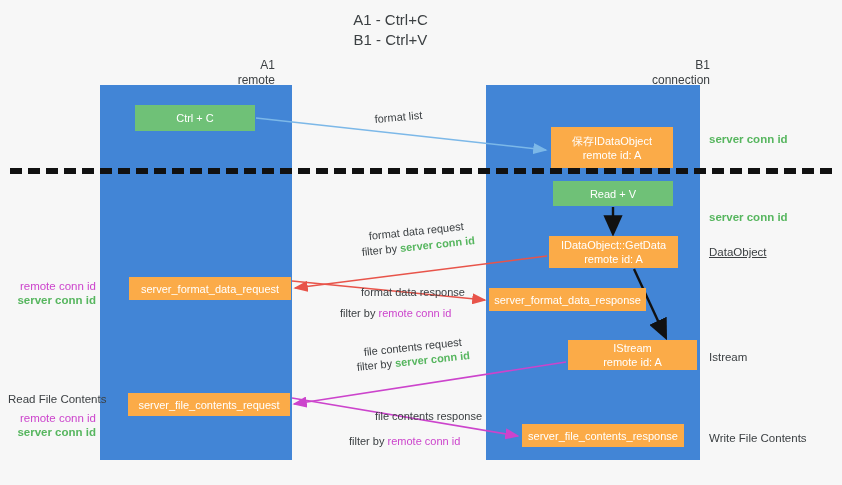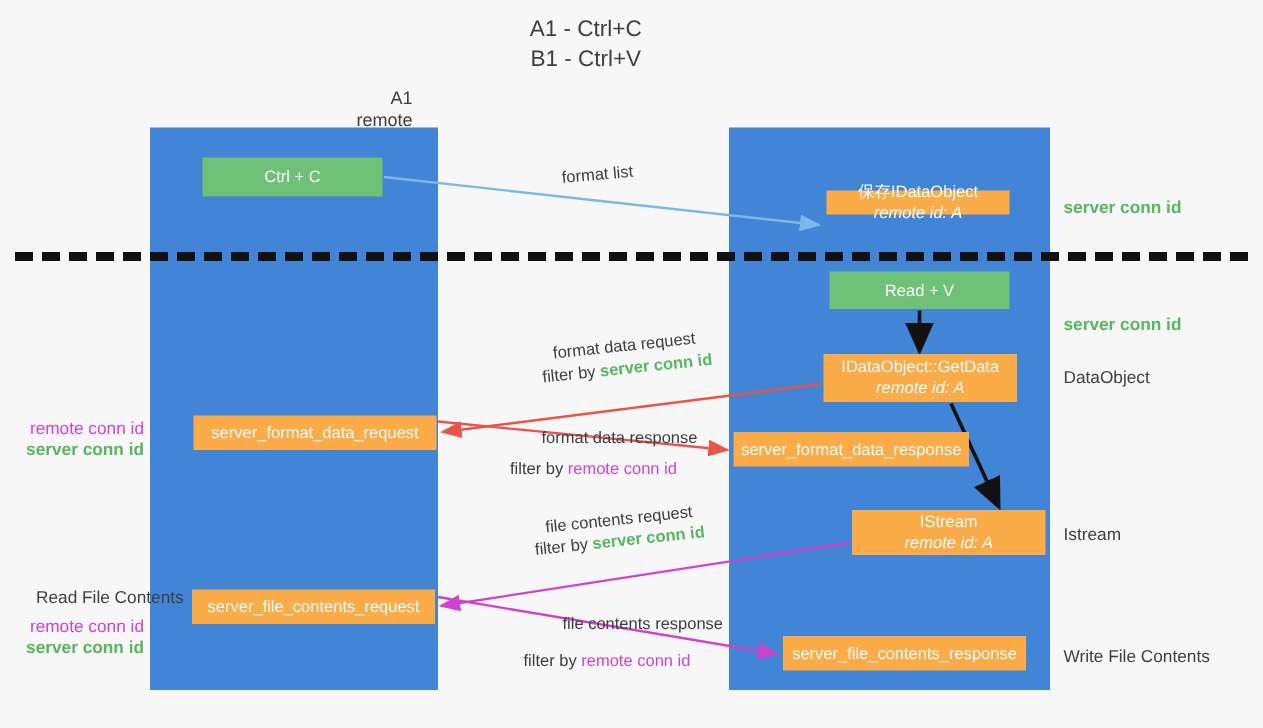--- a/index.html
+++ b/index.html
@@ -39,46 +39,46 @@
   }
 
   
   .box{
     box-sizing:border-box;
     display:flex;flex-direction:column;align-items:center;justify-content:center;
     color:#ffffff;font-size:11px;line-height:14px;text-align:center;
   }
   .box.green{background:#6fc177;}
   .box.orange{background:#fbab48;}
-  .box .l2{display:block;font-style:italic;}
+  .box .l2{display:block;}
 
   #box-ctrlc{left:135px;top:105px;width:120px;height:26px;}
-  #box-save {left:551px;top:127px;width:122px;height:16px;align-items:center;}
+  #box-save {left:551px;top:127px;width:122px;height:41px;align-items:center;}
   #box-ctrlv{left:553px;top:181px;width:120px;height:25px;}
   #box-getdata{left:549px;top:236px;width:129px;height:32px;}
   #box-fmt-req {left:129px;top:277px;width:162px;height:23px;}
   #box-fmt-res {left:489px;top:288px;width:157px;height:23px;}
   #box-istream {left:568px;top:340px;width:129px;height:30px;}
   #box-file-req{left:128px;top:393px;width:162px;height:23px;}
   #box-file-res{left:522px;top:424px;width:162px;height:23px;}
 
   
   .lbl{font-size:11.5px;line-height:14px;}
   .green-t{color:#57b65f;font-weight:bold;}
   .magenta-t{color:#cc44cc;font-weight:normal;}
   .dark-t{color:#3c4043;}
 
   #lbl-scid-1{left:709px;top:132px;}
   #lbl-scid-2{left:709px;top:210px;}
-  #lbl-dataobject{left:709px;top:245px;}
+  #lbl-dataobject{left:709px;top:245px;text-decoration:underline;}
   #lbl-istream{left:709px;top:350px;}
   #lbl-write{left:709px;top:431px;}
 
   #lbl-left-1{left:8px;top:279px;width:88px;text-align:right;}
-  #lbl-read{left:24px;top:392px;width:108px;text-align:left;}
+  #lbl-read{left:8px;top:392px;width:108px;text-align:left;}
   #lbl-left-2{left:8px;top:411px;width:88px;text-align:right;}
 
   
   .mid{font-size:11px;line-height:14px;color:#3c4043;white-space:nowrap;}
   #cap-formatlist{left:374px;top:112px;transform:rotate(-5deg);transform-origin:left top;}
   #cap-fdreq1{left:368px;top:229px;transform:rotate(-6deg);transform-origin:left top;}
   #cap-fdreq2{left:361px;top:245px;transform:rotate(-6deg);transform-origin:left top;}
   #cap-fdres1{left:361px;top:285px;}
   #cap-fdres2{left:340px;top:306px;}
   #cap-fcreq1{left:363px;top:345px;transform:rotate(-6deg);transform-origin:left top;}
@@ -98,20 +98,24 @@
 
   <div class="abs" id="title">
     <div>A1 - Ctrl+C</div>
     <div>B1 - Ctrl+V</div>
   </div>
 
   <div class="abs col-head" id="head-a1">
     <div>A1</div>
     <div>remote</div>
   </div>
+  <div class="abs col-head" id="head-b1">
+    <div>B1</div>
+    <div>connection</div>
+  </div>
 
   <svg id="wires">
     <defs>
       <marker id="ah-blue" markerWidth="9" markerHeight="7" refX="8" refY="3.5" orient="auto">
         <polygon points="0 0, 9 3.5, 0 7" fill="#7cb8e8"></polygon>
       </marker>
       <marker id="ah-red" markerWidth="9" markerHeight="7" refX="8" refY="3.5" orient="auto">
         <polygon points="0 0, 9 3.5, 0 7" fill="#e8544a"></polygon>
       </marker>
       <marker id="ah-mag" markerWidth="9" markerHeight="7" refX="8" refY="3.5" orient="auto">

